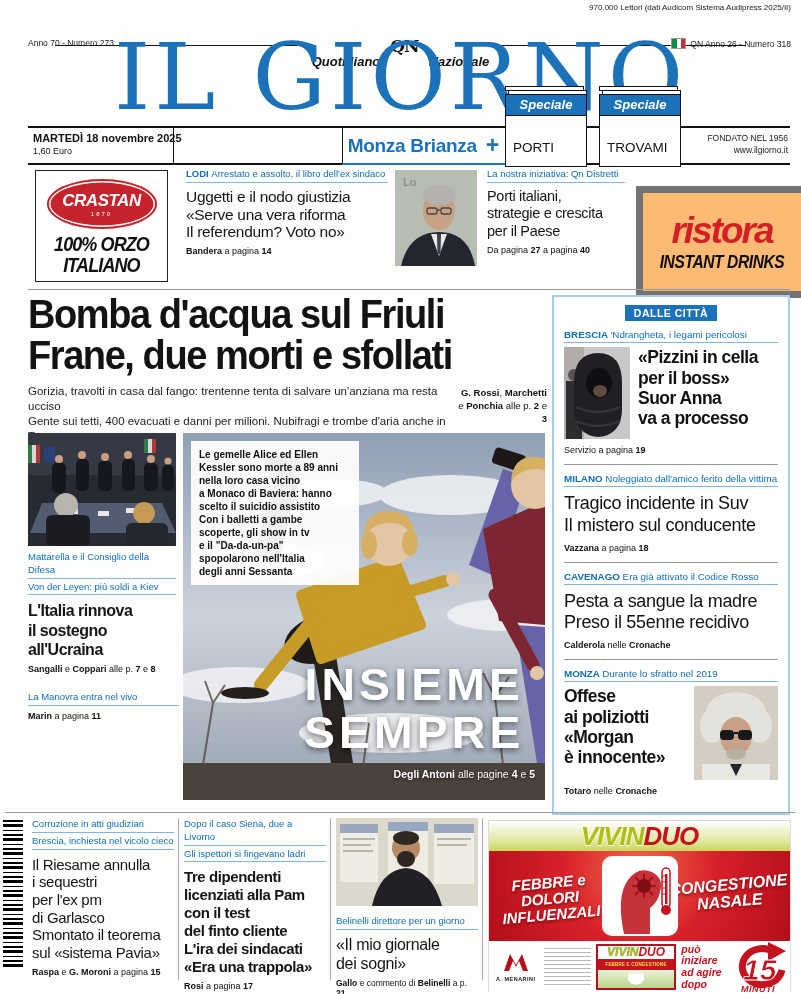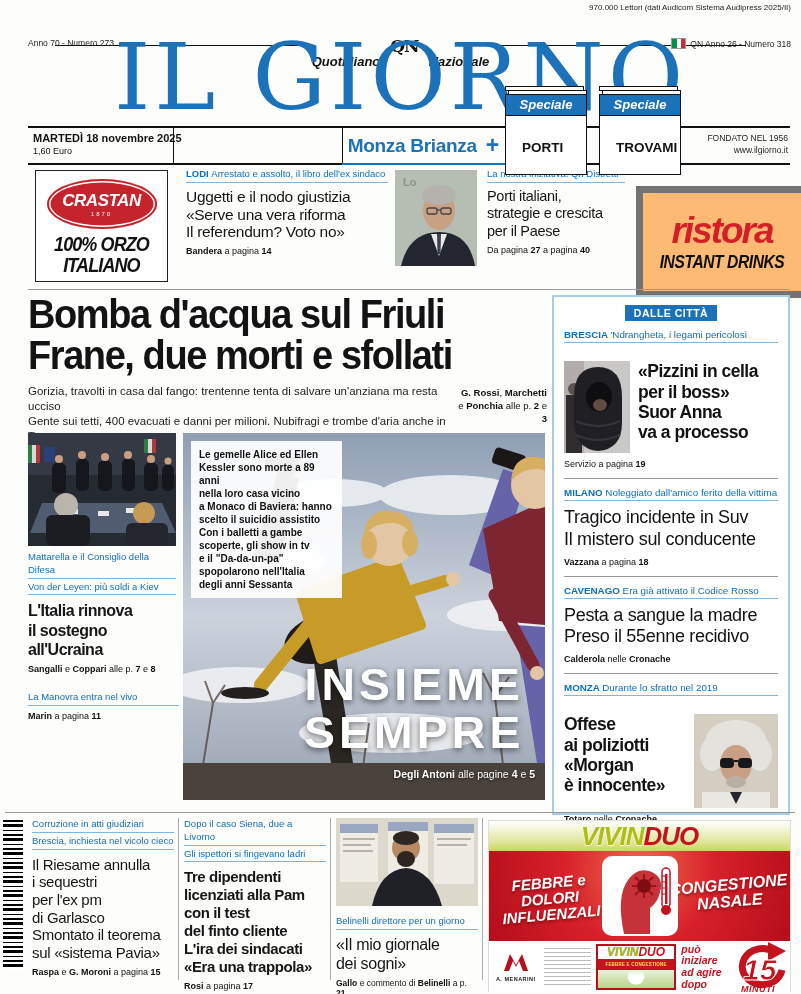--- a/index.html
+++ b/index.html
@@ -19,21 +19,21 @@
   .flag{display:inline-flex;width:13px;height:9px;border:0.5px solid #999;}
   .flag i{flex:1;}
   .masthead{top:34px;left:0;width:100%;text-align:center;font-family:"DejaVu Serif",serif;font-weight:normal;font-size:92px;line-height:0.95;color:#1b72b8;letter-spacing:4px;}
 
   
   .speciali{top:86px;left:505px;display:flex;gap:12px;z-index:6;}
   .book{width:82px;}
   .book .pg{height:3px;background:#fff;border:1px solid #111;margin:0 3px -1px 0;}
   .book .pg2{margin:0 0 -1px 3px;}
   .book .band{height:20px;background:#1b72b8;color:#fff;font-weight:bold;font-style:italic;font-size:13px;text-align:center;line-height:20px;border:1px solid #111;border-bottom:none;}
-  .book .bd{height:60px;background:#fff;border:1px solid #111;font-weight:bold;font-size:13.5px;padding:24px 0 0 16px;box-sizing:border-box;}
+  .book .bd{height:52px;background:#fff;border:1px solid #111;font-weight:normal;font-size:13.5px;padding:24px 0 0 7px;box-sizing:border-box;}
 
   
   .dateline{top:126px;left:28px;width:762px;height:35px;border-top:2px solid #111;border-bottom:2.5px solid #111;}
   .dl-date{position:absolute;left:5px;top:4px;font-weight:bold;font-size:11px;}
   .dl-price{position:absolute;left:5px;top:18px;font-size:9px;}
   .dl-div1{position:absolute;left:145px;top:0;bottom:0;border-left:1px solid #111;}
   .dl-div2{position:absolute;left:314px;top:0;bottom:0;border-left:1px solid #111;}
   .edition-cell{position:absolute;left:314px;width:163px;top:0;height:35px;display:flex;align-items:center;justify-content:center;gap:9px;border-bottom:2.5px solid #1b72b8;}
   .edition{color:#1b72b8;font-weight:bold;font-size:19px;letter-spacing:-0.3px;}
   .edition-plus{color:#1b72b8;font-weight:bold;font-size:23px;}
@@ -71,29 +71,29 @@
   
   .meeting{left:28px;top:433px;width:148px;height:113px;}
   .ukr{left:28px;top:551px;width:148px;}
   .ukr .headline{font-weight:bold;font-size:16px;line-height:1.2;margin-top:6px;letter-spacing:-0.5px;}
   .manovra{left:28px;top:691px;width:151px;}
   .manovra .headline{font-size:15.5px;line-height:1.25;margin-top:5px;}
 
   
   .kessler{left:183px;top:433px;width:362px;height:367px;overflow:hidden;}
   .kessler svg{position:absolute;left:0;top:0;}
-  .k-caption{position:absolute;left:8px;top:8px;width:151px;background:rgba(255,255,255,0.93);padding:7px 8px;font-weight:bold;font-size:10px;line-height:1.3;color:#111;box-sizing:border-box;}
+  .k-caption{position:absolute;left:8px;top:8px;width:168px;background:rgba(255,255,255,0.93);padding:7px 8px;font-weight:bold;font-size:10px;line-height:1.3;color:#111;box-sizing:border-box;}
   .k-title{position:absolute;right:2px;bottom:42px;width:250px;text-align:center;color:#fff;font-weight:bold;font-size:45px;line-height:1.08;letter-spacing:4px;transform:scaleX(1.03);transform-origin:right bottom;text-shadow:0 2px 6px rgba(0,0,0,0.55);}
   .k-byline{position:absolute;right:10px;bottom:20px;color:#fff;font-size:10.5px;text-shadow:0 1px 3px rgba(0,0,0,0.7);padding-left:18px;}
 
   
   .dc-box{left:552px;top:295px;width:238px;height:520px;border:2px solid #a6cceb;background:#fff;box-sizing:border-box;padding:8px 10px;}
   .dc-badge{width:max-content;margin:0 auto;background:#1b72b8;color:#fff;font-weight:bold;font-size:10.5px;letter-spacing:0.5px;padding:2px 9px;}
   .dc-box .kick{margin-top:7px;font-size:9.8px;}
-  .dc-flex{display:flex;gap:8px;margin-top:18px;}
+  .dc-flex{display:flex;gap:8px;margin-top:4px;}
   .dc-h-bold{font-weight:bold;font-size:17.5px;line-height:1.16;letter-spacing:-0.5px;}
   .dc-h-reg{font-size:18px;line-height:1.2;margin-top:6px;letter-spacing:-0.3px;}
   .dc-by{font-size:9px;margin-top:6px;}
   .dc-rule{border-top:1px solid #999;margin-top:9px;}
 
   
   .rule-bottom{top:812px;left:5px;width:790px;}
   .barcode{left:3px;top:820px;width:20px;height:150px;background:repeating-linear-gradient(180deg,#000 0 2px,#fff 2px 4px,#000 4px 7px,#fff 7px 10px,#000 10px 11px,#fff 11px 14px);}
   .b-col{top:818px;width:142px;}
   .garlasco{left:32px;}

